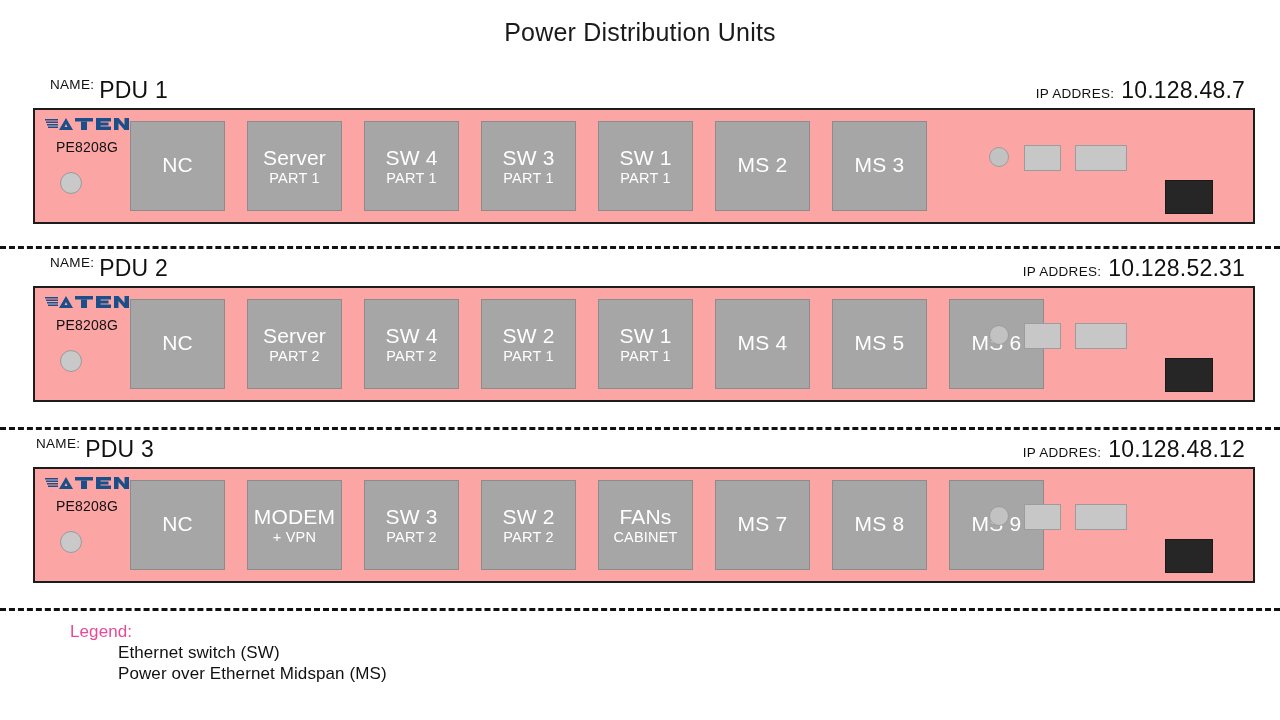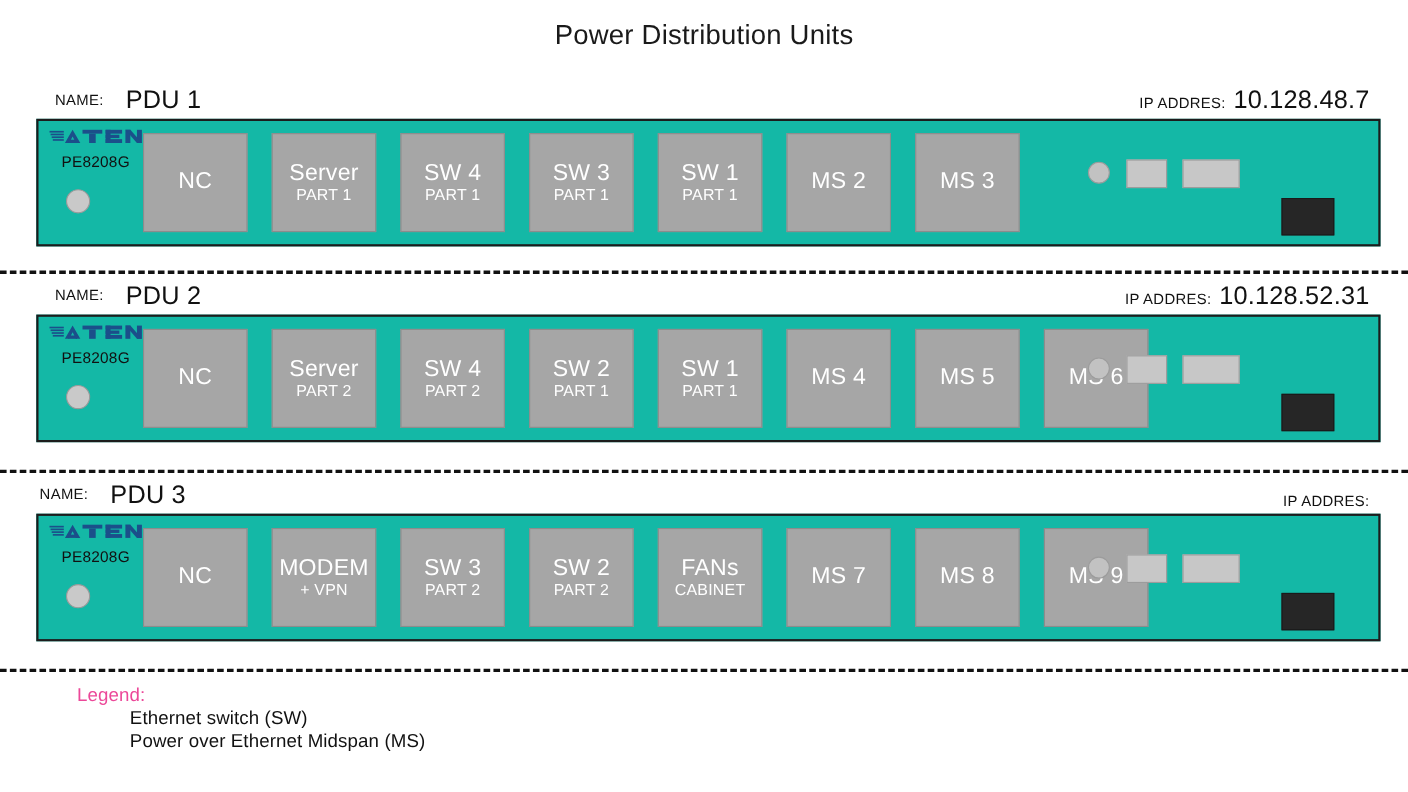--- a/index.html
+++ b/index.html
@@ -47,22 +47,22 @@
     position: relative;
     height: 32px;
     width: 1280px;
   }
 
   .name-group {
     position: absolute;
     left: 50px;
     bottom: 0;
     display: flex;
-    align-items: center;
-    gap: 20px;
+    align-items: flex-start;
+    gap: 5px;
     white-space: nowrap;
   }
   .pdu-block.b3 .name-group { left: 36px; }
 
   .ip-group {
     position: absolute;
     right: 35px;
     bottom: 0;
     display: flex;
     align-items: baseline;
@@ -81,21 +81,21 @@
     font-weight: 400;
     letter-spacing: 0.2px;
     color: #111111;
   }
 
   
   .panel {
     position: relative;
     margin: 4px 25px 0 33px;
     height: 116px;
-    background: #14b8a6;
+    background: #fca5a5;
     border: 2px solid #1c1c1c;
   }
   .pdu-block.b3 .panel { margin-left: 33px; }
 
   .panel-inner {
     position: relative;
     width: 100%;
     height: 100%;
   }
 
@@ -414,20 +414,21 @@
   </div>
 
   <div class="pdu-block b3">
     <div class="pdu-header">
       <div class="name-group">
         <span class="small-label">NAME:</span>
         <span class="big-value">PDU 3</span>
       </div>
       <div class="ip-group">
         <span class="small-label">IP ADDRES:</span>
+        <span class="big-value">10.128.48.12</span>
       </div>
     </div>
 
     <div class="panel">
       <div class="panel-inner">
         <div class="brand">
           <svg class="brand-logo" viewBox="0 0 172 44">
             <g fill="#1b4f8a">
               <rect x="2" y="8" width="26" height="3"></rect>
               <rect x="4" y="13" width="24" height="3"></rect>

